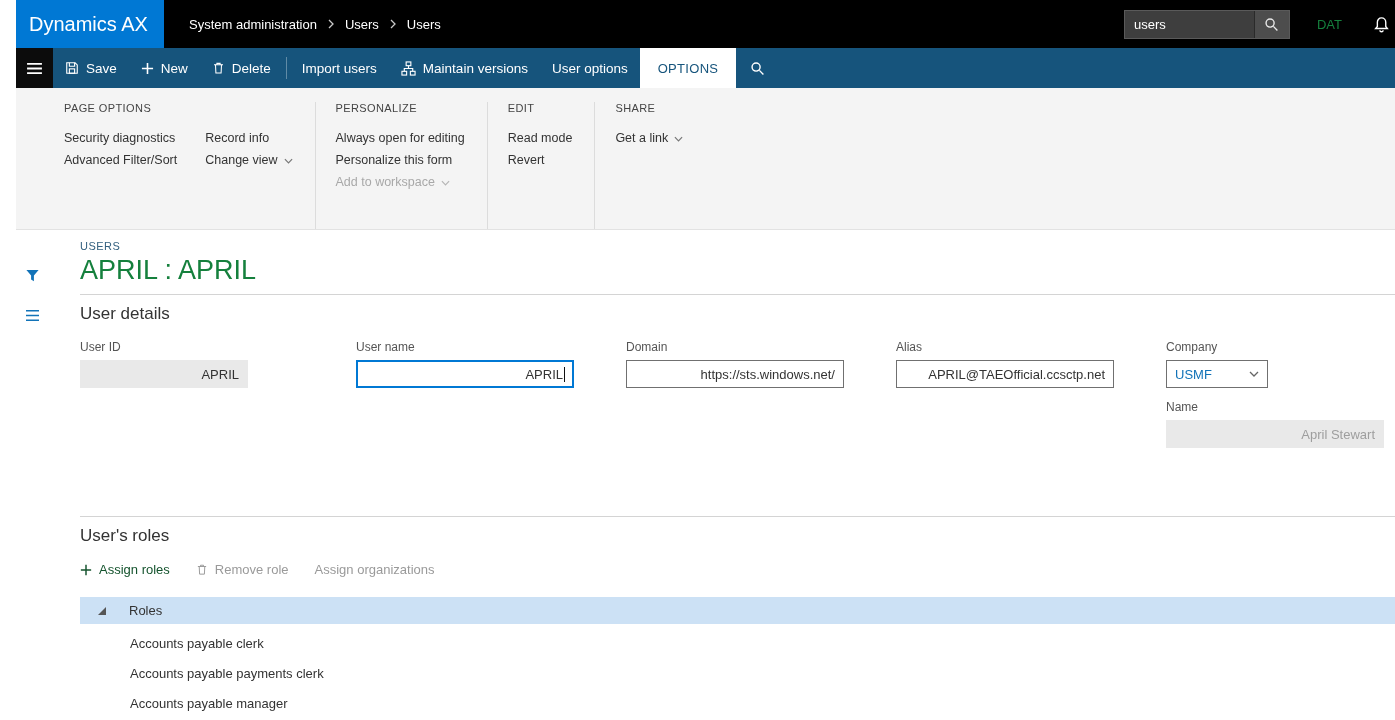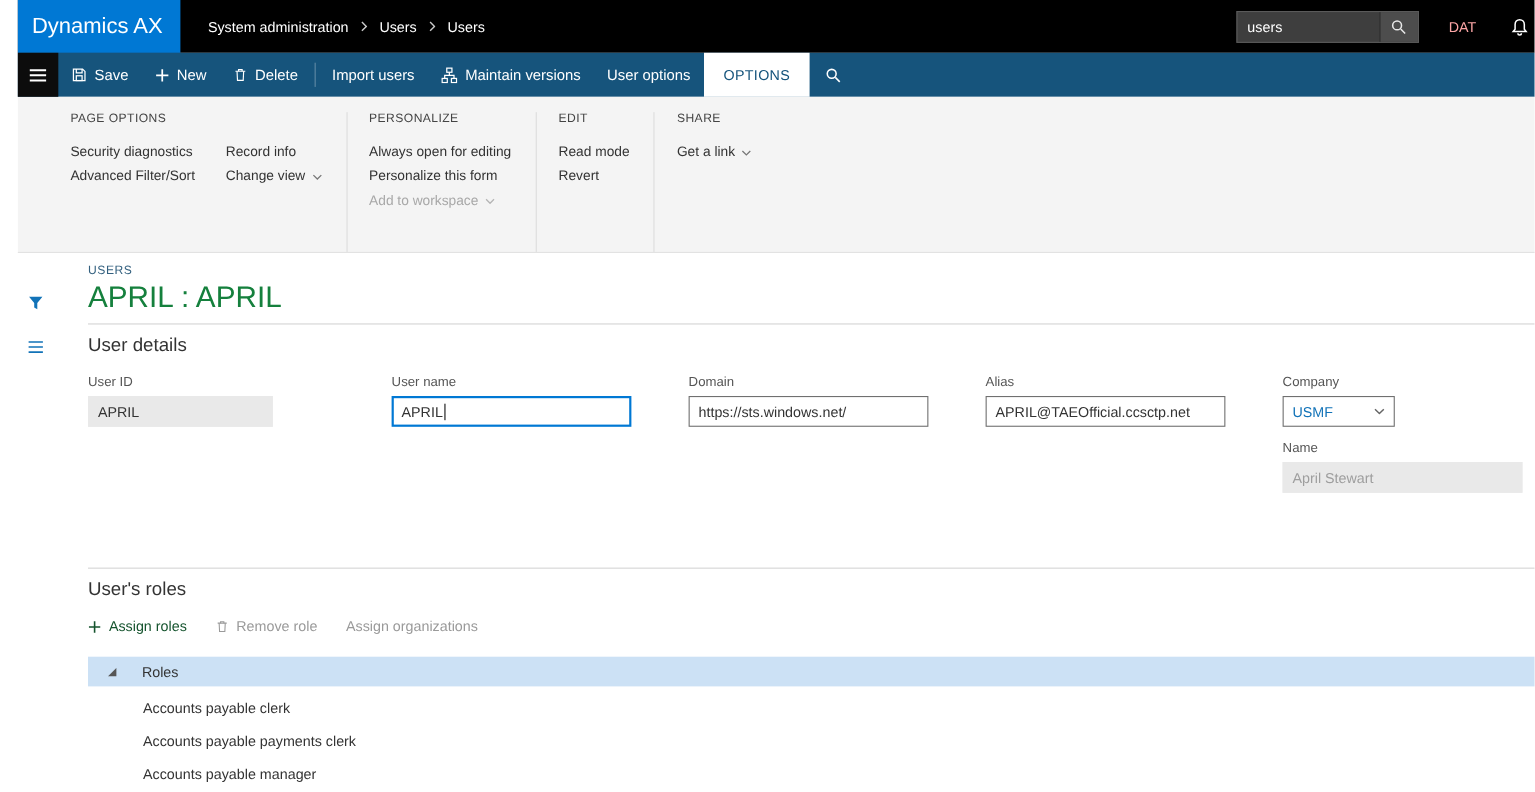--- a/index.html
+++ b/index.html
@@ -19,21 +19,21 @@
   .breadcrumb { display:flex; align-items:center; gap:11px; margin-left:25px; color:#fff; font-size:13px; }
   .crumb { white-space:nowrap; }
   .crumb-sep { color:#c9c9c9; display:flex; }
   .topbar-spacer { flex:1; }
   .search-box { display:flex; align-items:stretch; width:166px; height:29px; background:#3e3e3e; border:1px solid #5a5a5a; }
   .search-box input {
     flex:1; min-width:0; background:transparent; border:none; outline:none;
     color:#fff; font-size:13px; padding:0 9px; font-family:inherit;
   }
   .search-btn { width:35px; display:flex; align-items:center; justify-content:center; color:#e8e8e8; background:#4d4d4d; border-left:1px solid #2a2a2a; }
-  .company-badge { color:#fca5a5; font-size:13px; margin:0 31px 0 27px; }
+  .company-badge { color:#15803d; font-size:13px; margin:0 31px 0 27px; }
   .bell-btn { color:#fff; margin-right:21px; display:flex; }
 
   
   .action-pane { display:flex; align-items:stretch; height:40px; background:#16547c; color:#fff; }
   .hamburger-btn { width:37px; background:#0c0c0c; display:flex; align-items:center; justify-content:center; color:#fff; }
   .ap-btn { display:flex; align-items:center; gap:7px; padding:0 12px; font-size:13.5px; color:#fff; white-space:nowrap; }
   .ap-divider { width:1px; background:rgba(255,255,255,.32); margin:9px 3px; }
   .options-tab { display:flex; align-items:center; padding:0 18px; background:#fff; color:#16547c; font-size:13px; letter-spacing:.3px; }
   .ap-search-tab { display:flex; align-items:center; padding:0 14px; color:#fff; }
 
@@ -63,21 +63,21 @@
   .section { border-top:1px solid #d4d4d4; padding-top:9px; }
   .section h2 { font-size:17px; font-weight:400; color:#333; margin:0 0 16px; }
   .section-details { padding-bottom:8px; }
 
   .fields { position:relative; height:168px; }
   .field { position:absolute; }
   .field > label { display:block; font-size:12px; color:#555; margin-bottom:6px; }
   .input {
     height:28px; display:flex; align-items:center; padding:0 8px;
     font-size:13px; color:#333; background:#fff; border:1px solid #707070;
-    white-space:nowrap; overflow:hidden;
+    white-space:nowrap; overflow:hidden;justify-content:flex-end;
   }
   .input.readonly { background:#e9e9e9; border:1px solid #e9e9e9; }
   .input.disabled { background:#e9e9e9; border:1px solid #e9e9e9; color:#9e9e9e; }
   .input.focused { border:2px solid #0078d4; padding:0 7px; }
   .caret { width:1px; height:15px; background:#111; margin-left:1px; }
   .combo { justify-content:space-between; }
   .combo .combo-value { color:#1273b8; }
   .combo .combo-chevron { color:#666; display:flex; }
 
   .f-user-id   { left:0;      top:0;     width:168px; }

